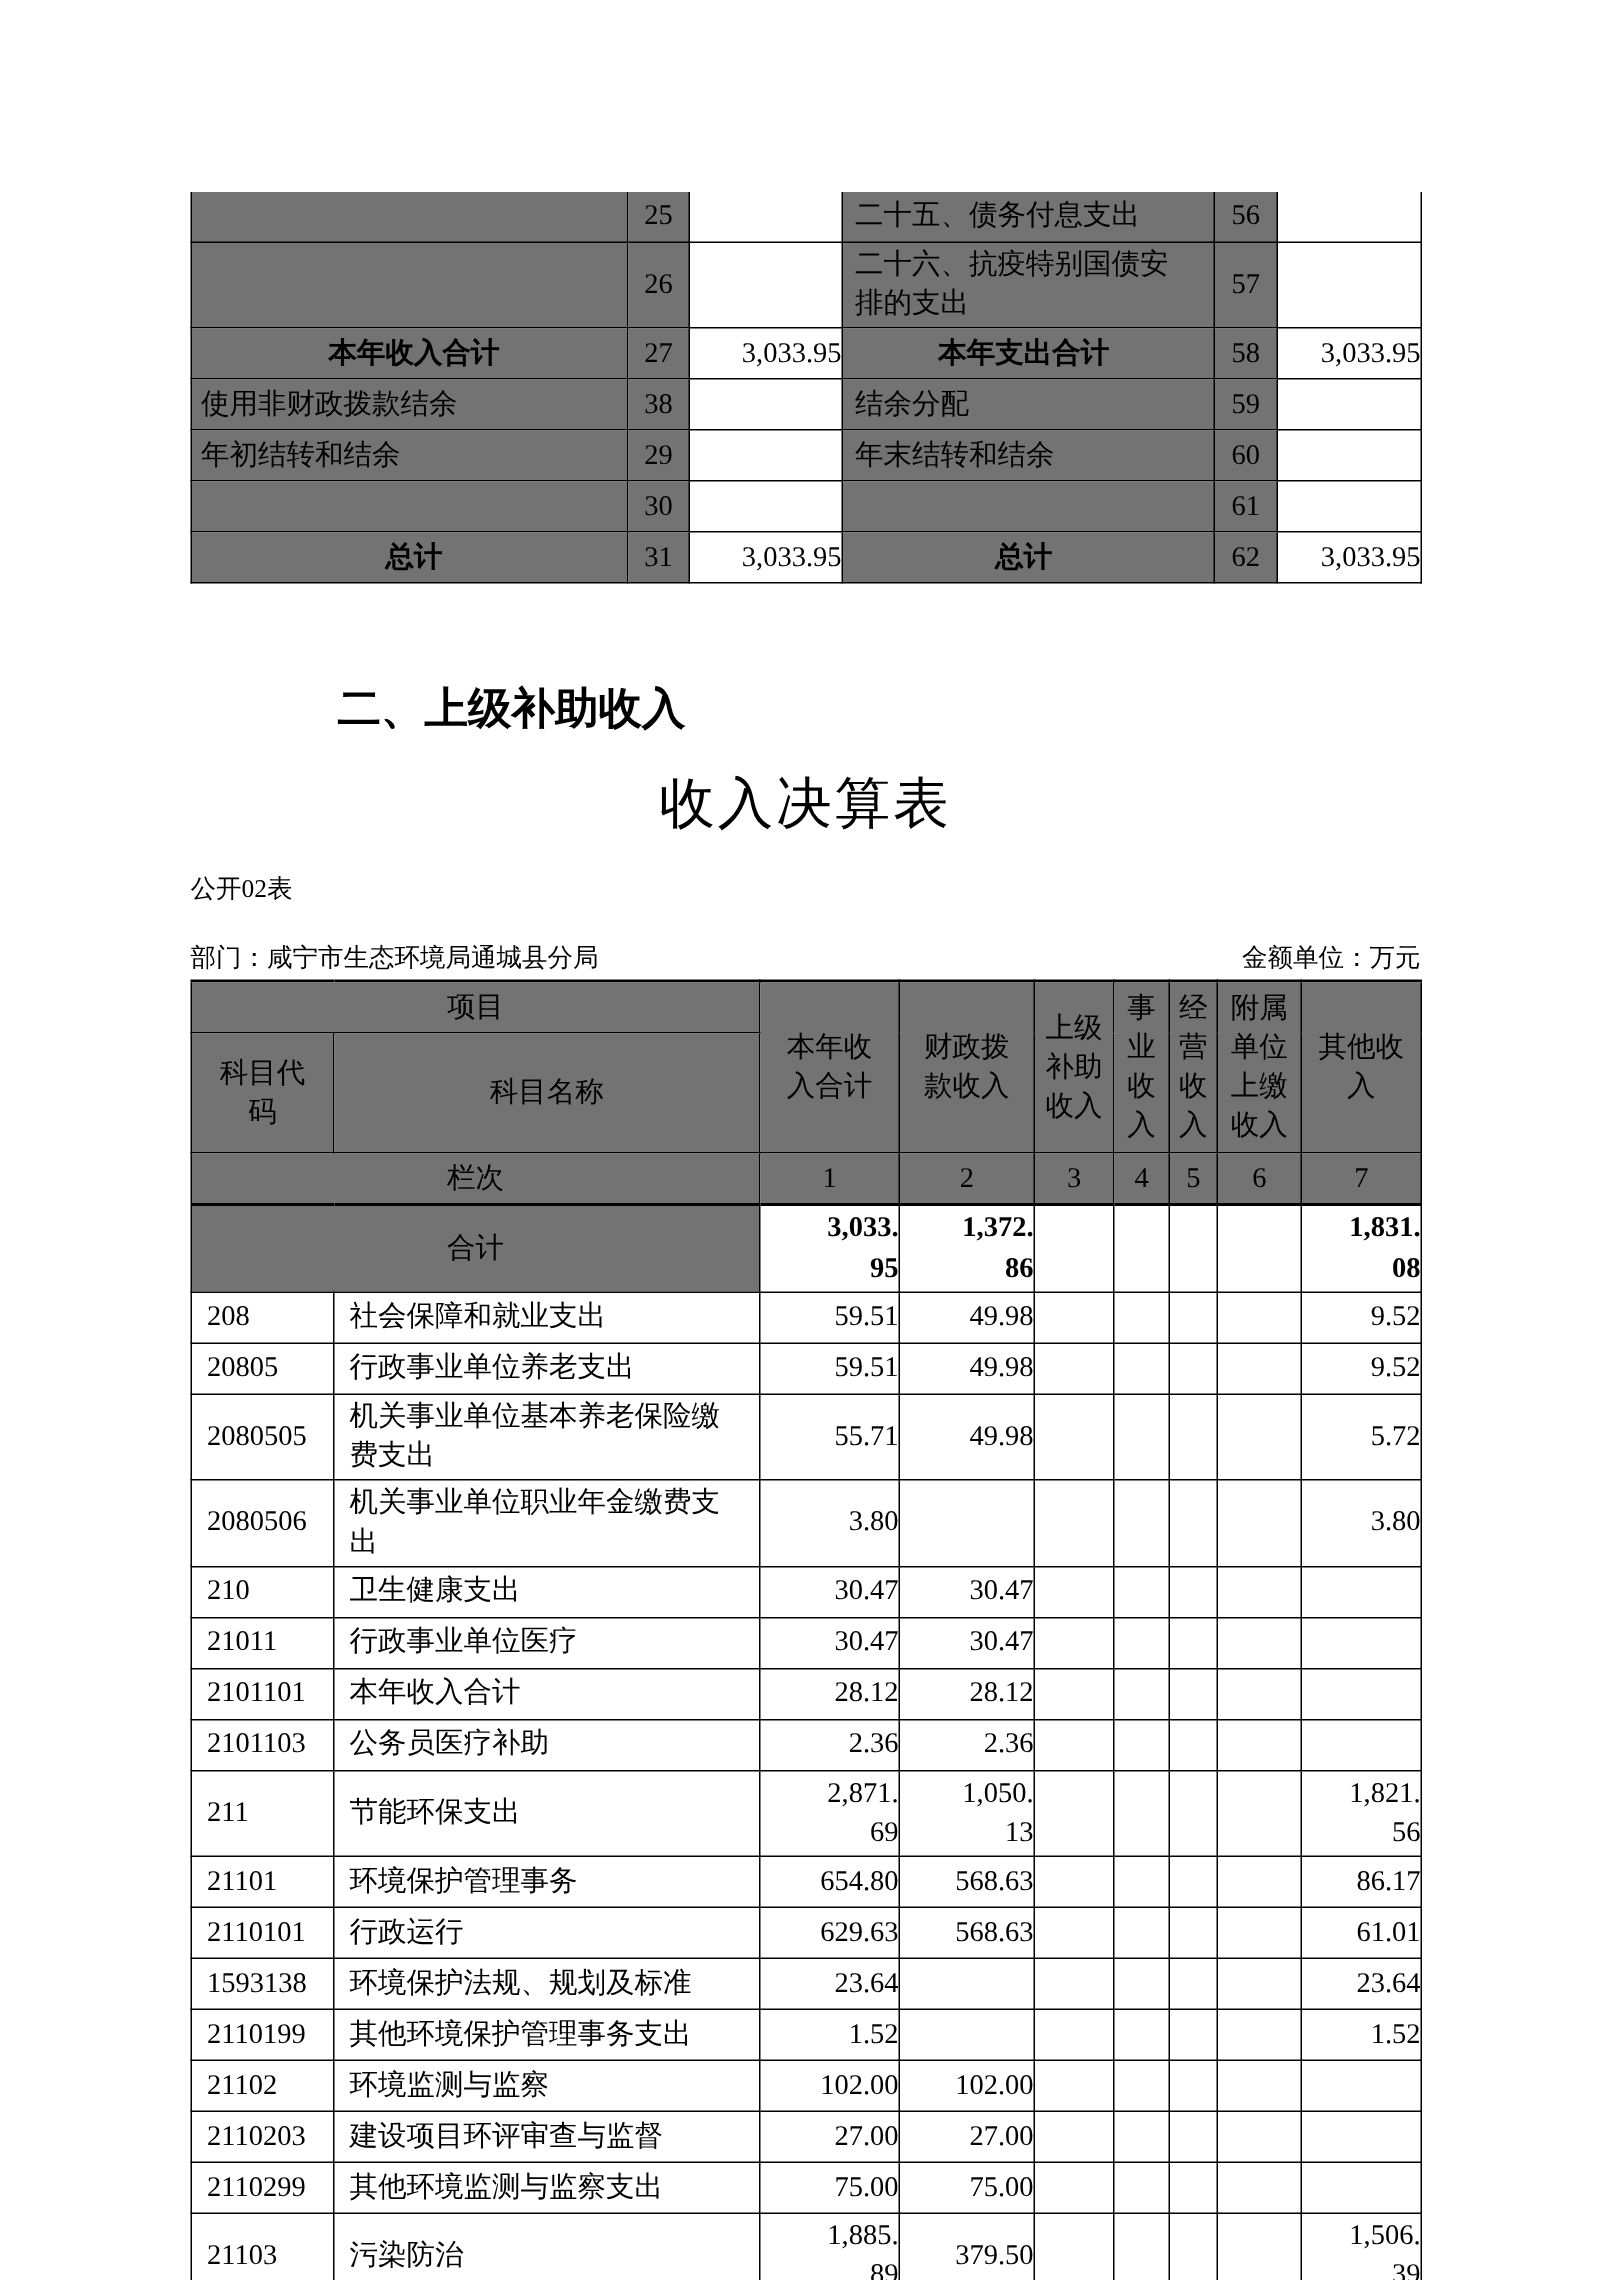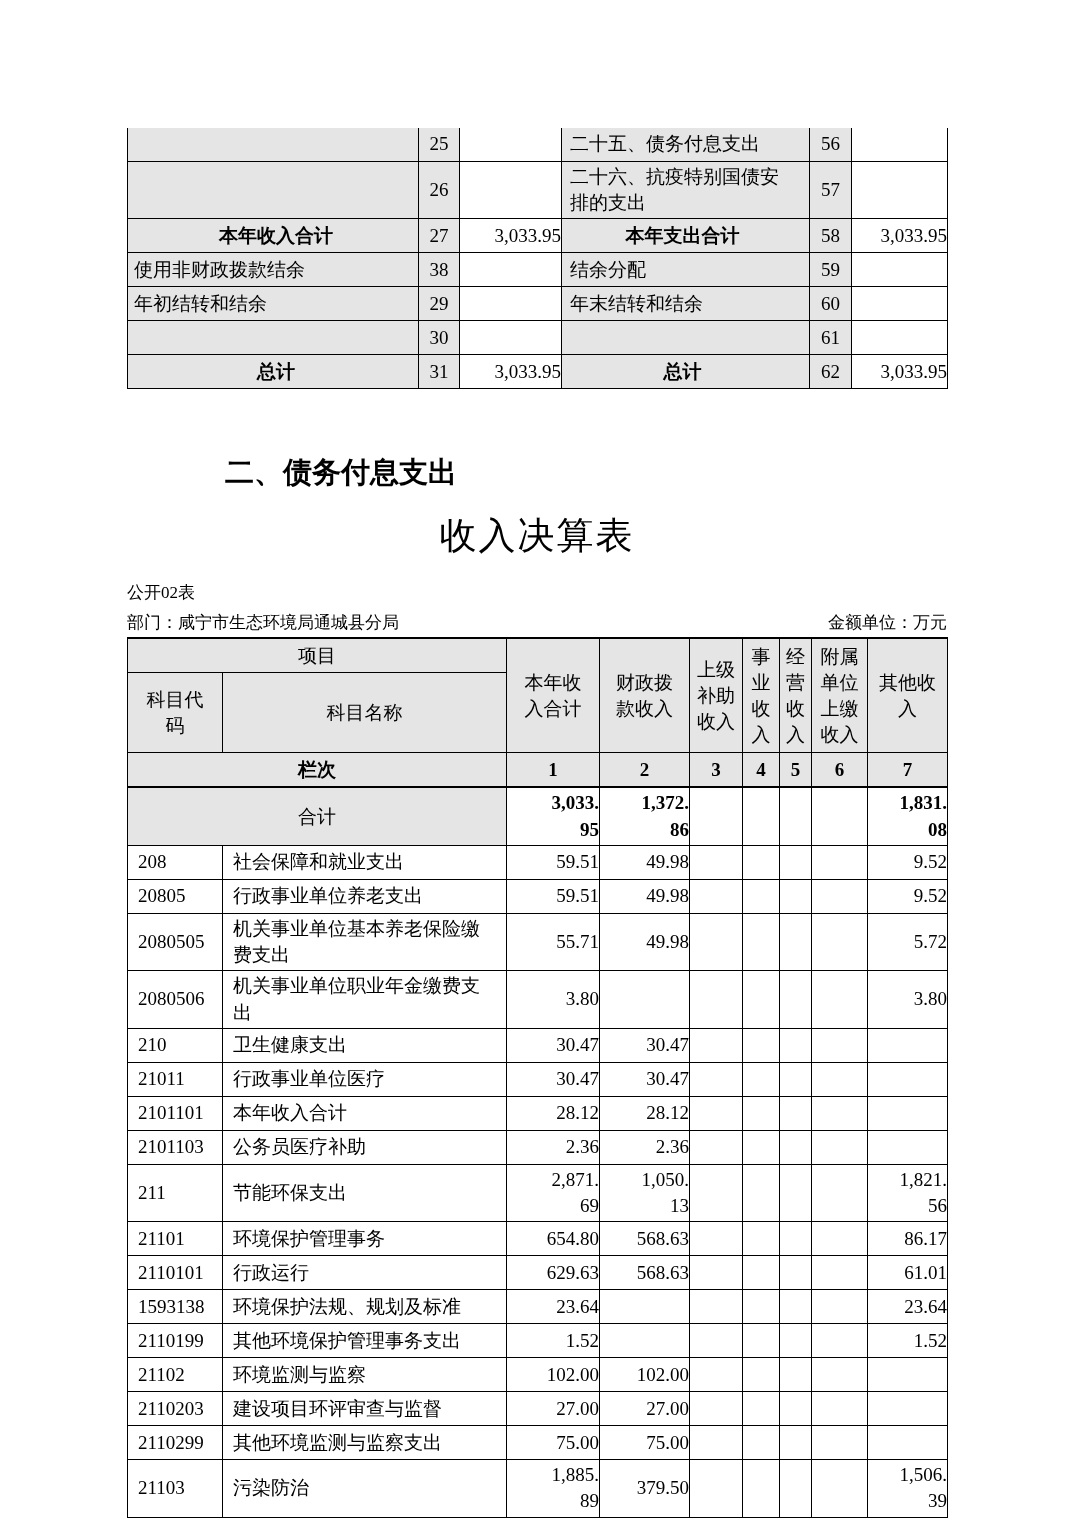--- a/index.html
+++ b/index.html
@@ -2,43 +2,43 @@
 <html><head>
 <meta charset="utf-8">
 <style>
   html,body{margin:0;padding:0;background:#ffffff;color:#000;}
   body{width:1074px;height:1520px;font-family:"Liberation Serif","DejaVu Serif",serif;}
   .content{width:820px;margin:0 auto;padding-top:128px;}
 
   table.tbl{border-collapse:collapse;table-layout:fixed;width:820px;}
   table.tbl td{border:1px solid #000;font-size:19px;line-height:1.38;vertical-align:middle;
                padding:2px 0;overflow:hidden;word-break:break-all;}
-  .grey{background:#e5e5e5;}
+  .grey{background:#737373;}
   .b{font-weight:bold;}
   .num{text-align:right;padding-right:8px;white-space:pre-line;}
 
   
   .top tr td{height:29px;}
   .top tr:first-child td{border-top:none;}
   .top .lbl{text-align:left;padding-left:6px;}
   .top .rlbl{text-align:left;padding:2px 14px 2px 8px;}
   .top .ctr{text-align:center;}
 
   .heading{font-family:"Liberation Sans","DejaVu Sans",sans-serif;font-weight:bold;
            font-size:29px;margin:64px 0 0 98px;}
   .title{font-size:37px;text-align:center;margin-top:18px;letter-spacing:2px;}
   .meta-no{font-size:17px;margin-top:20px;}
-  .meta-row{display:flex;justify-content:space-between;font-size:17px;margin-top:7px;margin-bottom:3px;}
+  .meta-row{display:flex;justify-content:space-between;font-size:17px;margin-top:23px;margin-bottom:3px;}
 
   
   .income{border-top:2px solid #000;}
   .income td{height:29px;}
   .income tr.hA{height:34px;}
   .income tr.hB{height:80px;}
-  .income tr.lane td{border-bottom-width:2px;font-weight:bold;}
+  .income tr.lane td{border-bottom-width:2px;}
   .income .ctr{text-align:center;}
   .income .code{text-align:left;padding-left:10px;}
   .income .name{text-align:left;padding:2px 16px 2px 10px;}
   .p4{padding-left:4px !important;padding-right:4px !important;}
   .p8{padding-left:8px !important;padding-right:8px !important;}
   .p12{padding-left:12px !important;padding-right:12px !important;}
 
   .pageno{text-align:center;font-size:15px;margin-top:16px;}
 </style>
 </head>
@@ -108,21 +108,21 @@
           <td class="grey lbl ctr b">总计</td>
           <td class="grey ctr">31</td>
           <td class="num">3,033.95</td>
           <td class="grey rlbl ctr b">总计</td>
           <td class="grey ctr">62</td>
           <td class="num">3,033.95</td>
         </tr>
       </tbody>
   </table>
 
-  <div class="heading">二、债务付息支出</div>
+  <div class="heading">二、上级补助收入</div>
 
   <div class="title">收入决算表</div>
 
   <div class="meta-no">公开02表</div>
   <div class="meta-row">
     <span>部门：咸宁市生态环境局通城县分局</span>
     <span>金额单位：万元</span>
   </div>
 
   <table class="tbl income">

